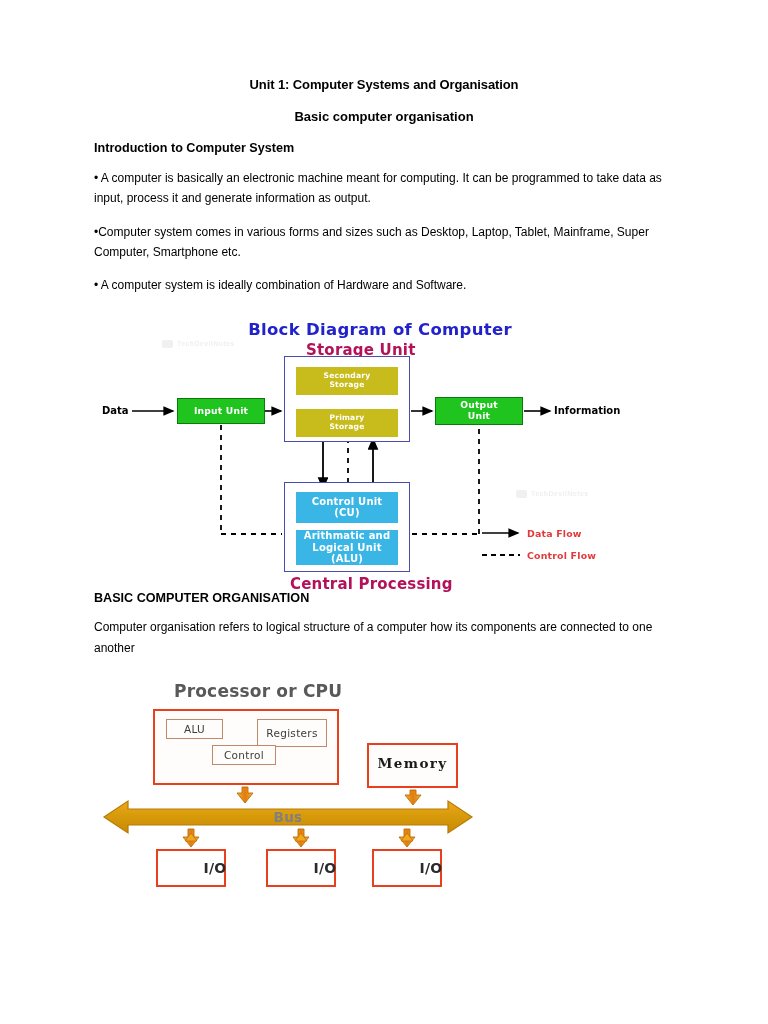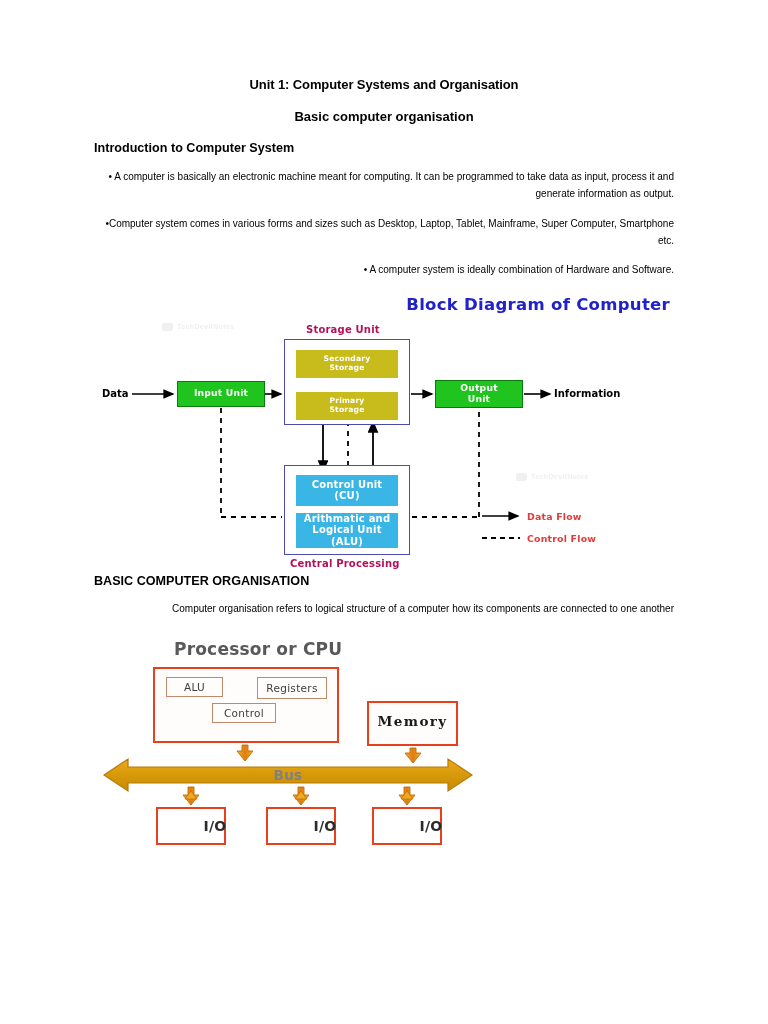--- a/index.html
+++ b/index.html
@@ -41,47 +41,47 @@
     line-height: 1.0;
     margin: 19px 0 0 0;
   }
   .sec-heading {
     font-weight: bold;
     font-size: 12.6px;
     margin: 19px 0 0 0;
     line-height: 1.0;
   }
   .para {
-    font-size: 10px;
+    font-size: 12px;
     line-height: 1.72;
     margin: 13px 0 0 0;
-    text-align: right;
+    text-align: left;
   }
   .para.tight { margin-top: 12px; }
 
   .sec-heading2 {
     font-weight: bold;
     font-size: 12.6px;
     line-height: 1.0;
     margin: 0;
   }
 
   
   .fig1 {
     position: relative;
     width: 580px;
     height: 280px;
     margin: 16px 0 0 -4px;
   }
   .fig1-title {
     position: absolute;
-    top: 0px;
+    top: 8px;
     left: 0;
     width: 580px;
-    text-align: right;
+    text-align: center;
     color: #2222cc;
     font-weight: bold;
     font-size: 16.5px;
     letter-spacing: 0.3px;
     font-family: "DejaVu Sans", sans-serif;
   }
   .wm {
     position: absolute;
     color: #efefef;
     font-size: 7px;
@@ -99,21 +99,21 @@
     vertical-align: middle;
     margin-right: 4px;
   }
   .wm1 { top: 28px; left: 72px; }
   .wm2 { top: 178px; left: 426px; }
 
   .lbl-crimson {
     position: absolute;
     color: #b3125a;
     font-weight: bold;
-    font-size: 10px;
+    font-size: 15px;
     letter-spacing: 0.2px;
     font-family: "DejaVu Sans", sans-serif;
     white-space: nowrap;
   }
   .storage-label { top: 29px; left: 216px; }
   .cpu-label { top: 263px; left: 200px; }
 
   .outer-box {
     position: absolute;
     border: 1.5px solid #4b4bb0;
@@ -221,21 +221,21 @@
     background: #fffdfb;
     display: flex;
     align-items: center;
     justify-content: center;
     font-size: 10.5px;
     color: #3d3d3d;
     font-family: "DejaVu Sans", sans-serif;
     letter-spacing: 0.3px;
   }
   .b-alu  { top: 38px; left: 72px;  width: 57px; height: 20px; }
-  .b-reg  { top: 38px; left: 163px; width: 70px; height: 22px; }
+  .b-reg  { top: 38px; left: 163px; width: 70px; height: 28px; }
   .b-ctrl { top: 64px; left: 118px; width: 64px; height: 20px; }
 
   .mem-text {
     position: absolute;
     top: 74px;
     left: 273px;
     width: 91px;
     text-align: center;
     font-family: "DejaVu Serif", serif;
     font-weight: bold;

